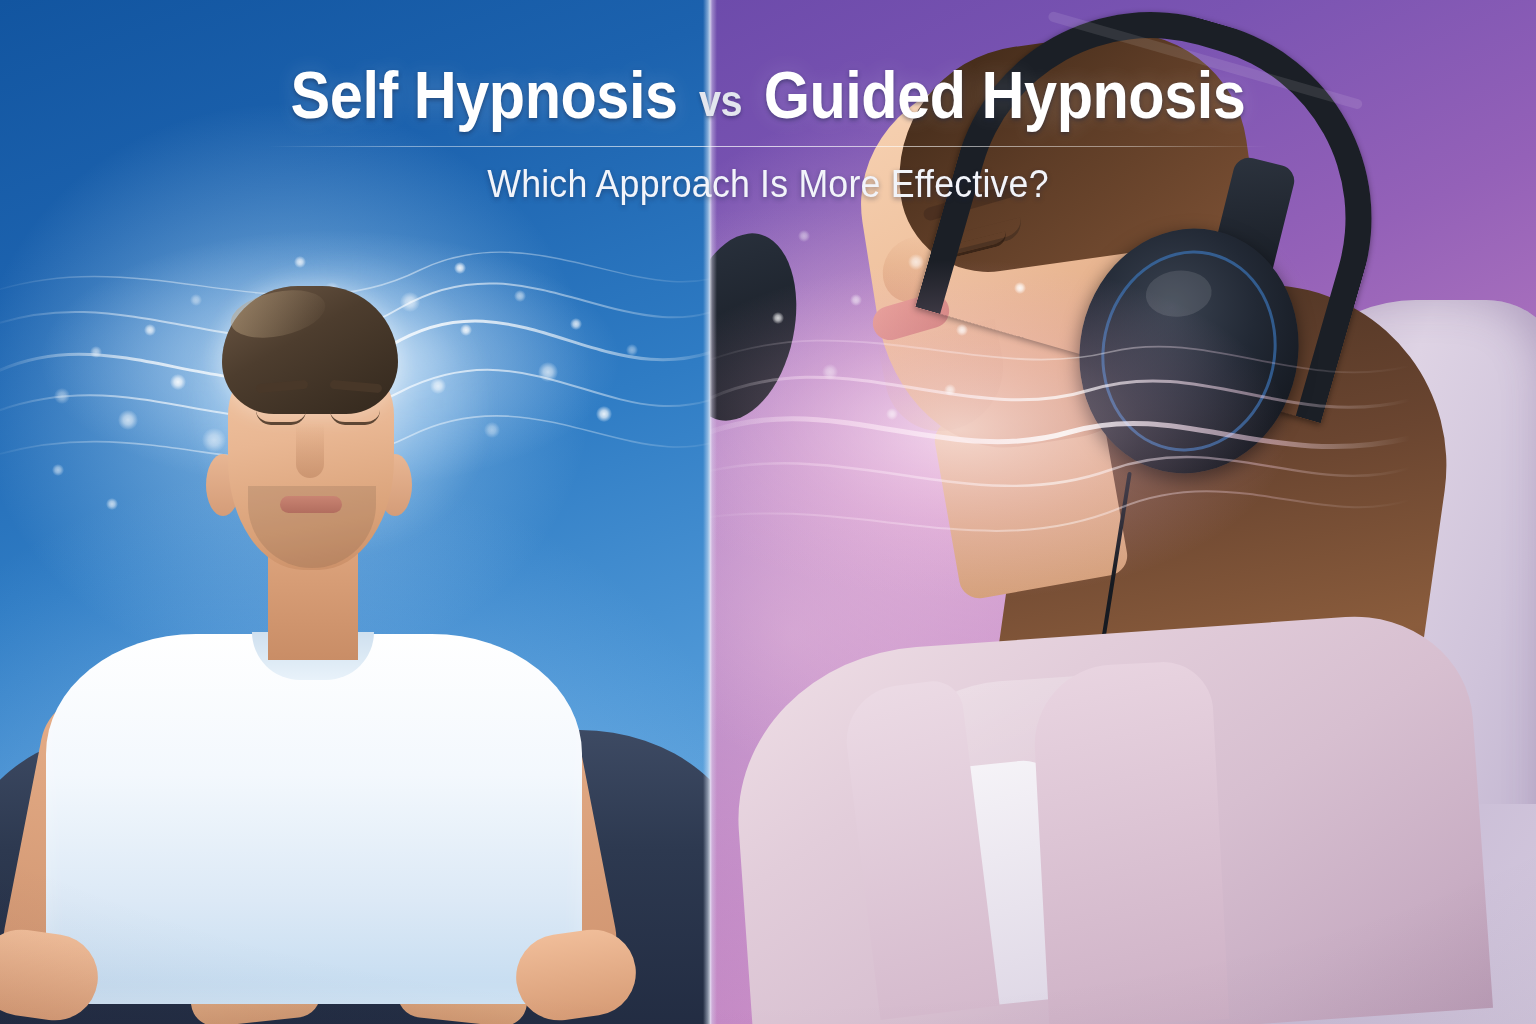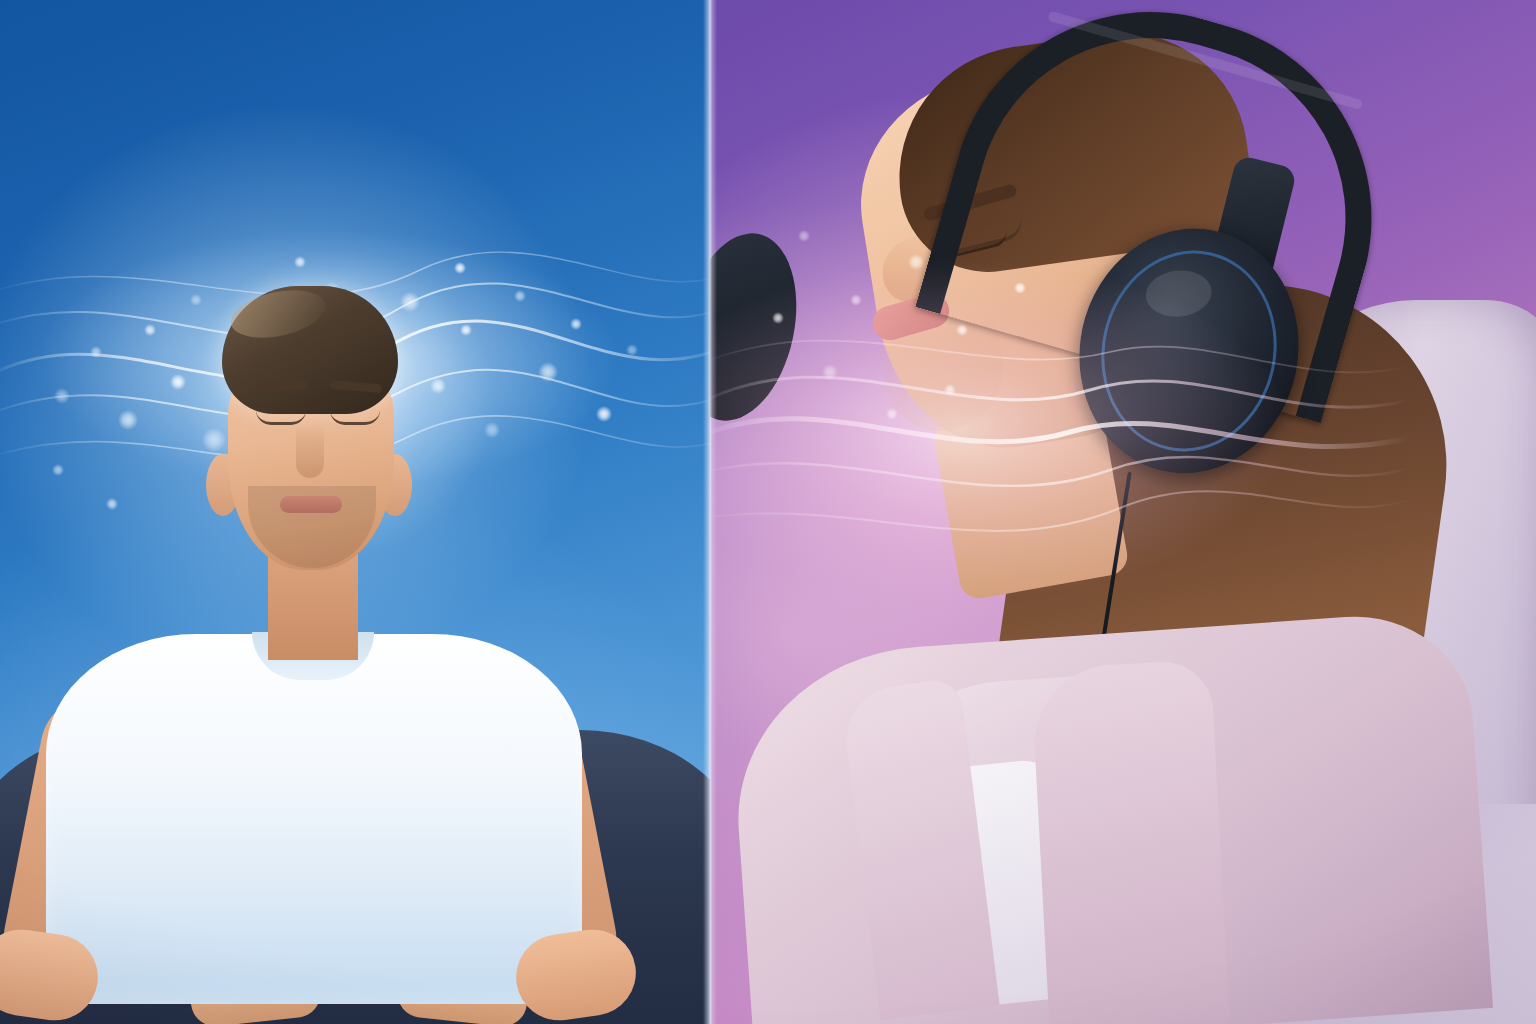--- a/index.html
+++ b/index.html
@@ -431,15 +431,24 @@
           <div class="sparkle" style="left: 112px; top: 364px; width: 16px; height: 16px; opacity: 0.45;"></div>
           <div class="sparkle" style="left: 176px; top: 408px; width: 12px; height: 12px; opacity: 0.56;"></div>
           <div class="sparkle" style="left: 234px; top: 384px; width: 12px; height: 12px; opacity: 0.67;"></div>
           <div class="sparkle" style="left: 62px; top: 312px; width: 12px; height: 12px; opacity: 0.78;"></div>
         </div>
     </div>
   </div>
 
   <div id="seam"></div>
 
+  <div id="header">
+    <h1 id="title">
+      <span>Self Hypnosis</span>
+      <span class="vs">vs</span>
+      <span>Guided Hypnosis</span>
+    </h1>
+    <div id="divider"></div>
+    <p id="subtitle">Which Approach Is More Effective?</p>
+  </div>
 
   <div id="vignette"></div>
 </div>
 
 </body></html>

